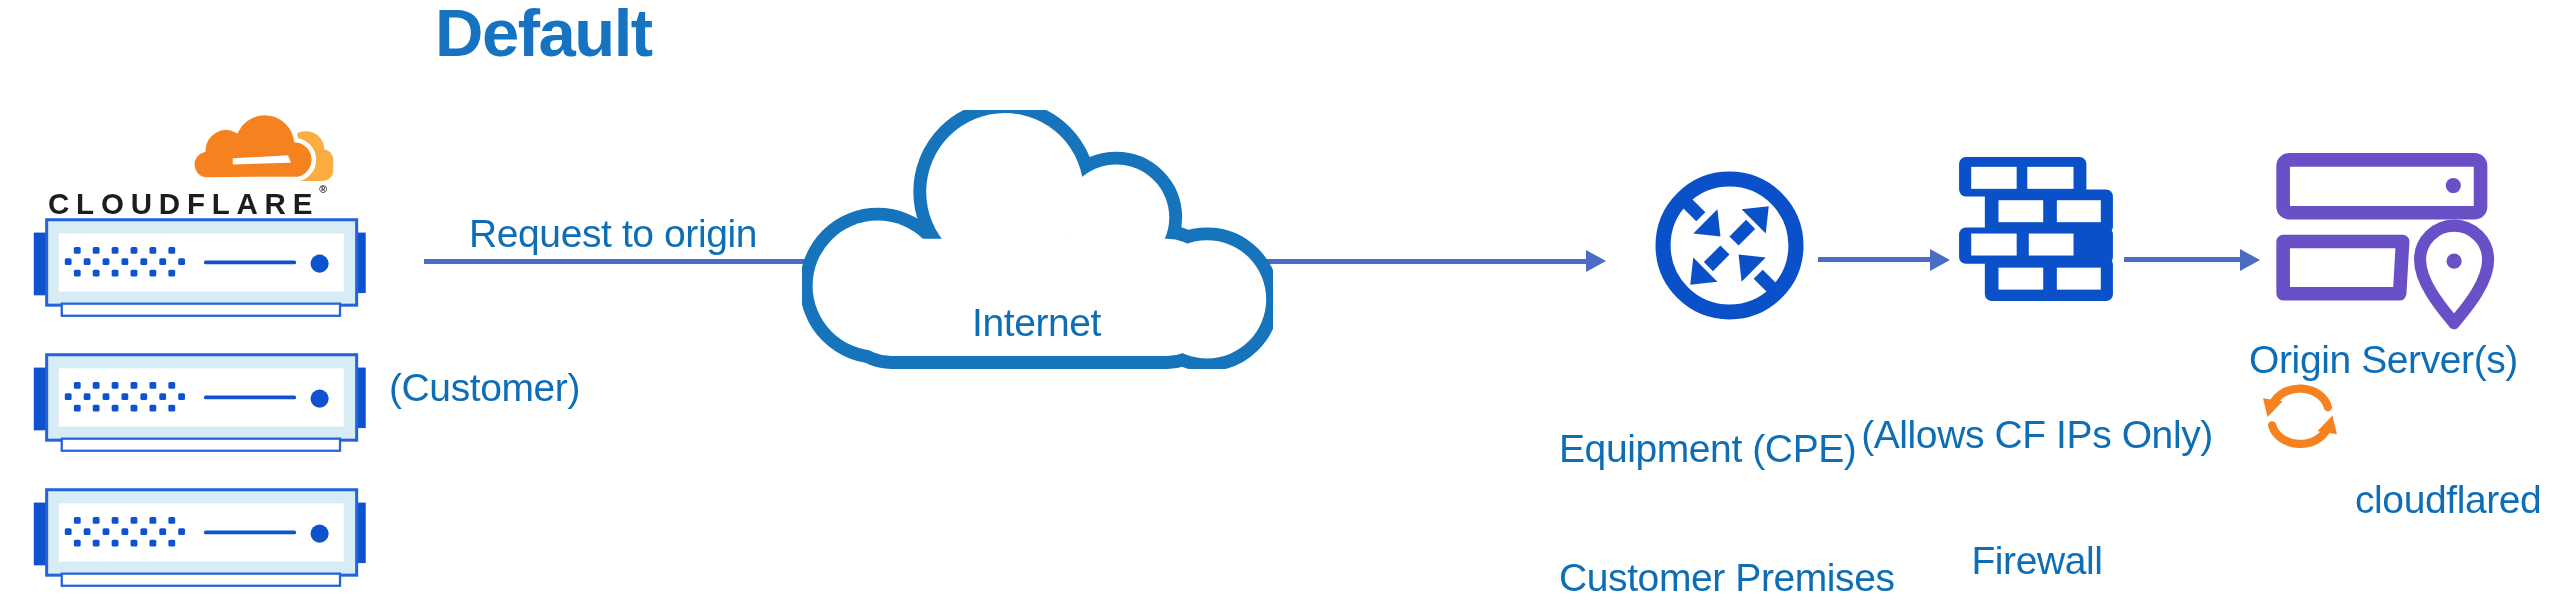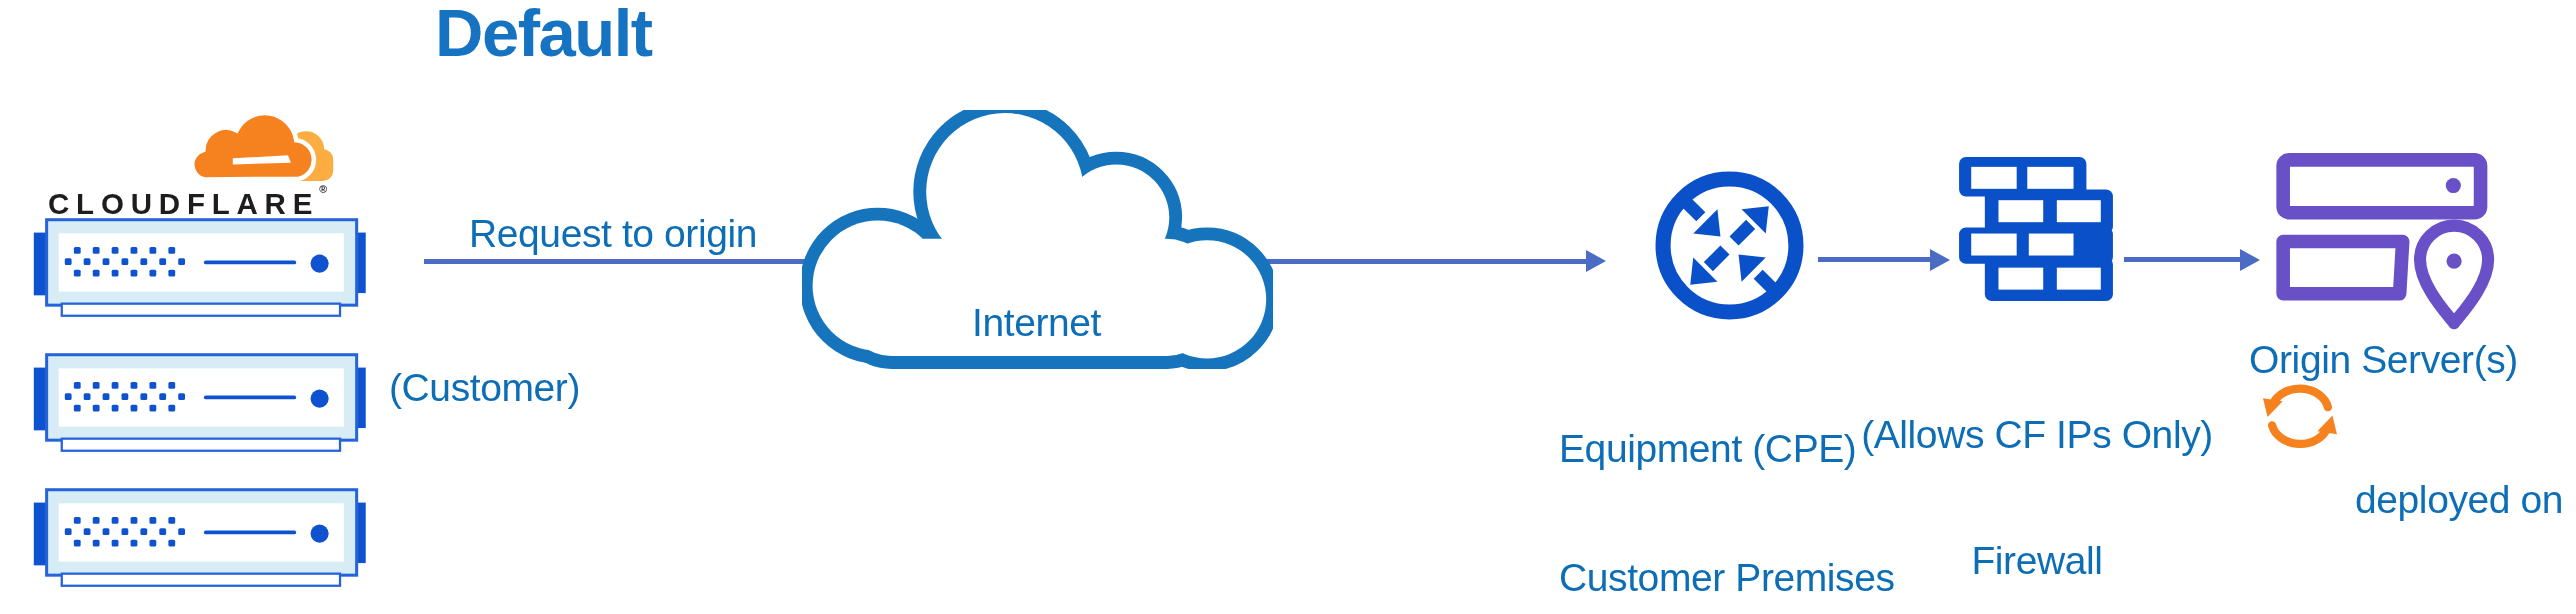--- a/index.html
+++ b/index.html
@@ -194,16 +194,17 @@
       <path d="M 20,56 A 38,31 0 0 0 93,60"></path>
     </g>
     <g fill="#f6821f">
       <polygon points="8,20 34,24 14,45"></polygon>
       <polygon points="106,68 80,64 100,43"></polygon>
     </g>
   </svg>
 </div>
 
 <div class="abs lbl" style="left:2355px;top:392px;">
+  <div>cloudflared</div>
   <div>deployed on</div>
   
 </div>
 
 
 </body></html>

